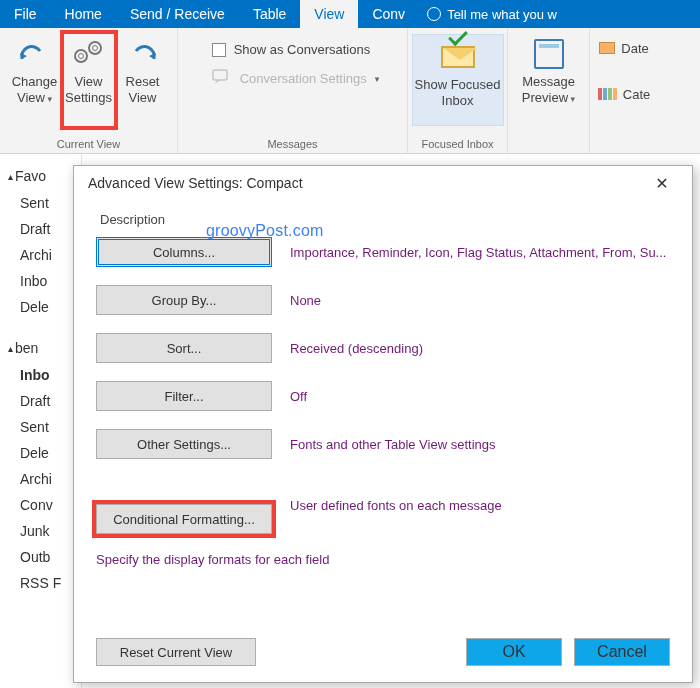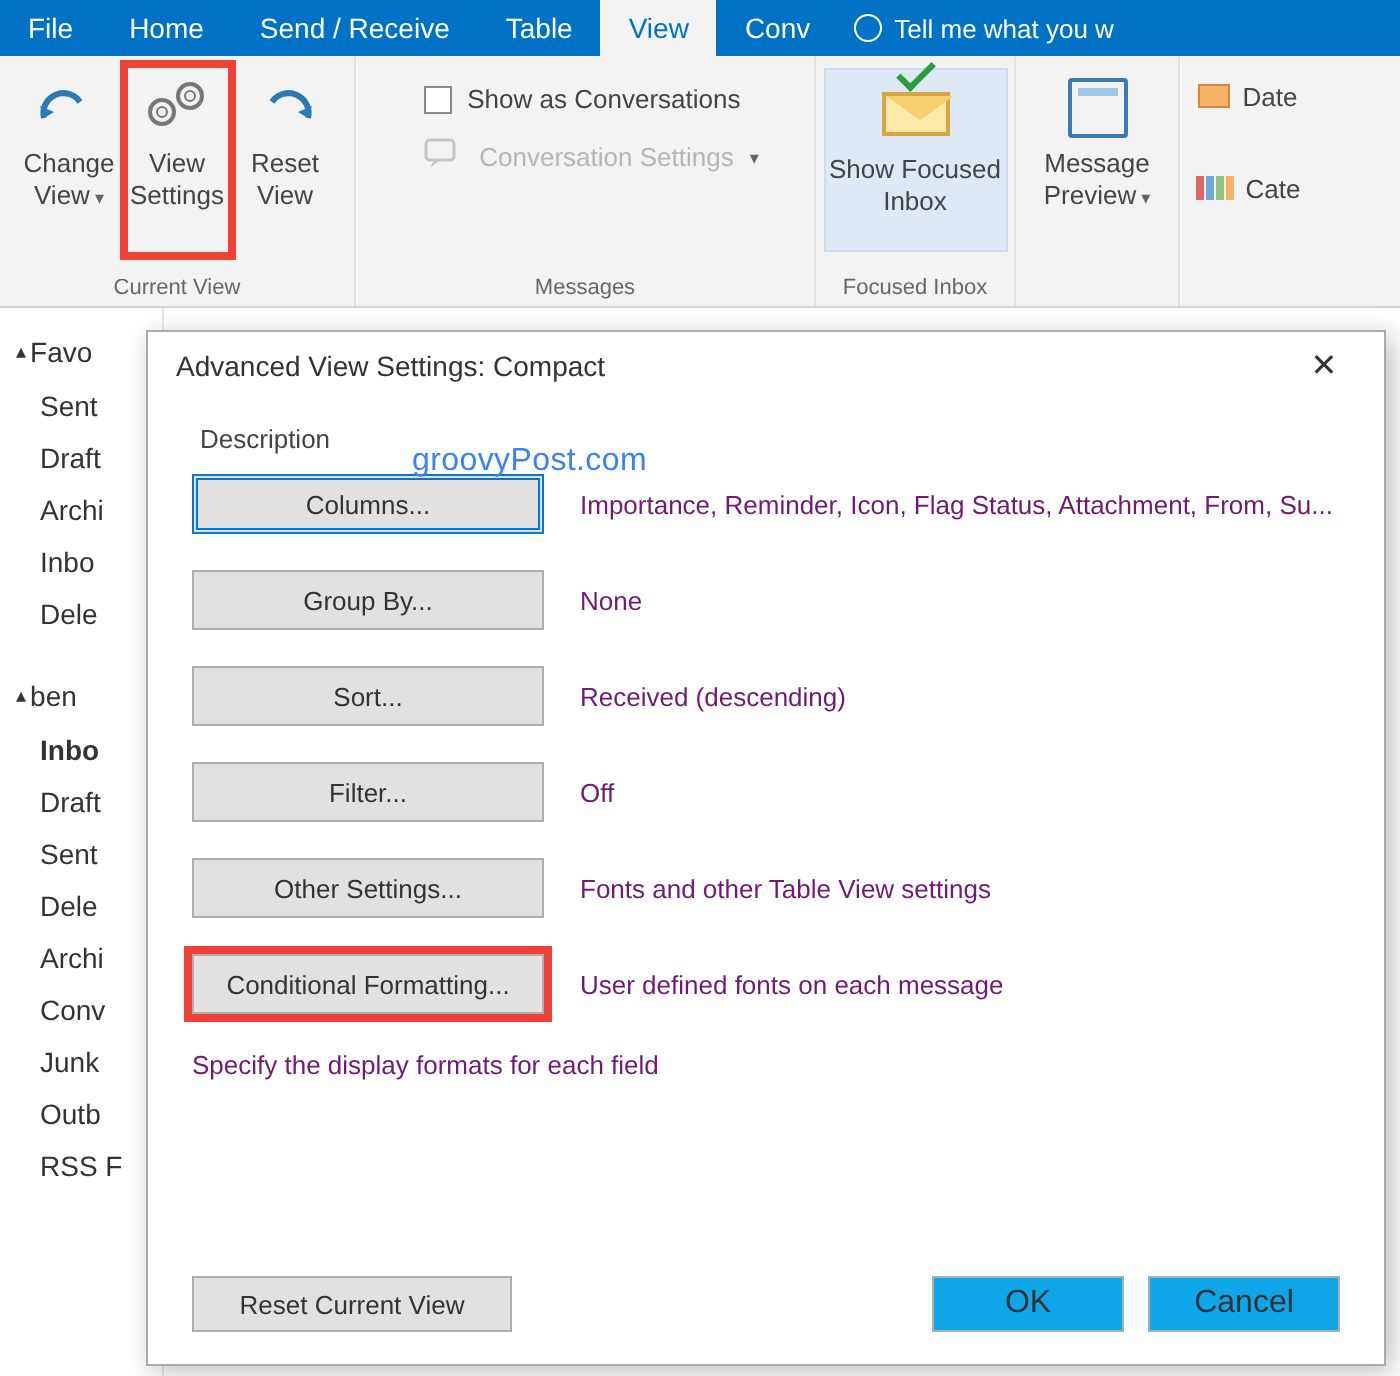--- a/index.html
+++ b/index.html
@@ -174,21 +174,21 @@
     height: 30px;
     background: #e1e1e1;
     border: 1px solid #adadad;
     display: flex;
     align-items: center;
     justify-content: center;
     font-size: 13px;
     color: #333;
   }
   .dlg-btn.sel { border:1px solid #0078d7; outline:1px solid #0078d7; outline-offset:-3px; }
-  .dlg-btn.hl { outline:4px solid #ef4135; outline-offset:0; }
+  .dlg-btn.hl { outline:4px solid #ef4135; outline-offset:0;margin-top:27px; }
   .row .val { font-size:13px; color:#701a75; }
   .dlg-footer {
     position: absolute;
     left: 22px; right: 22px; bottom: 16px;
     display: flex;
     align-items: center;
     gap: 12px;
   }
   .dlg-footer .spacer { flex:1; }
   .foot-btn {

